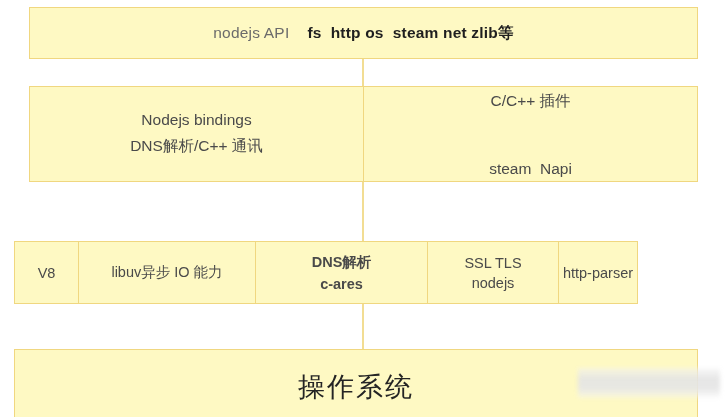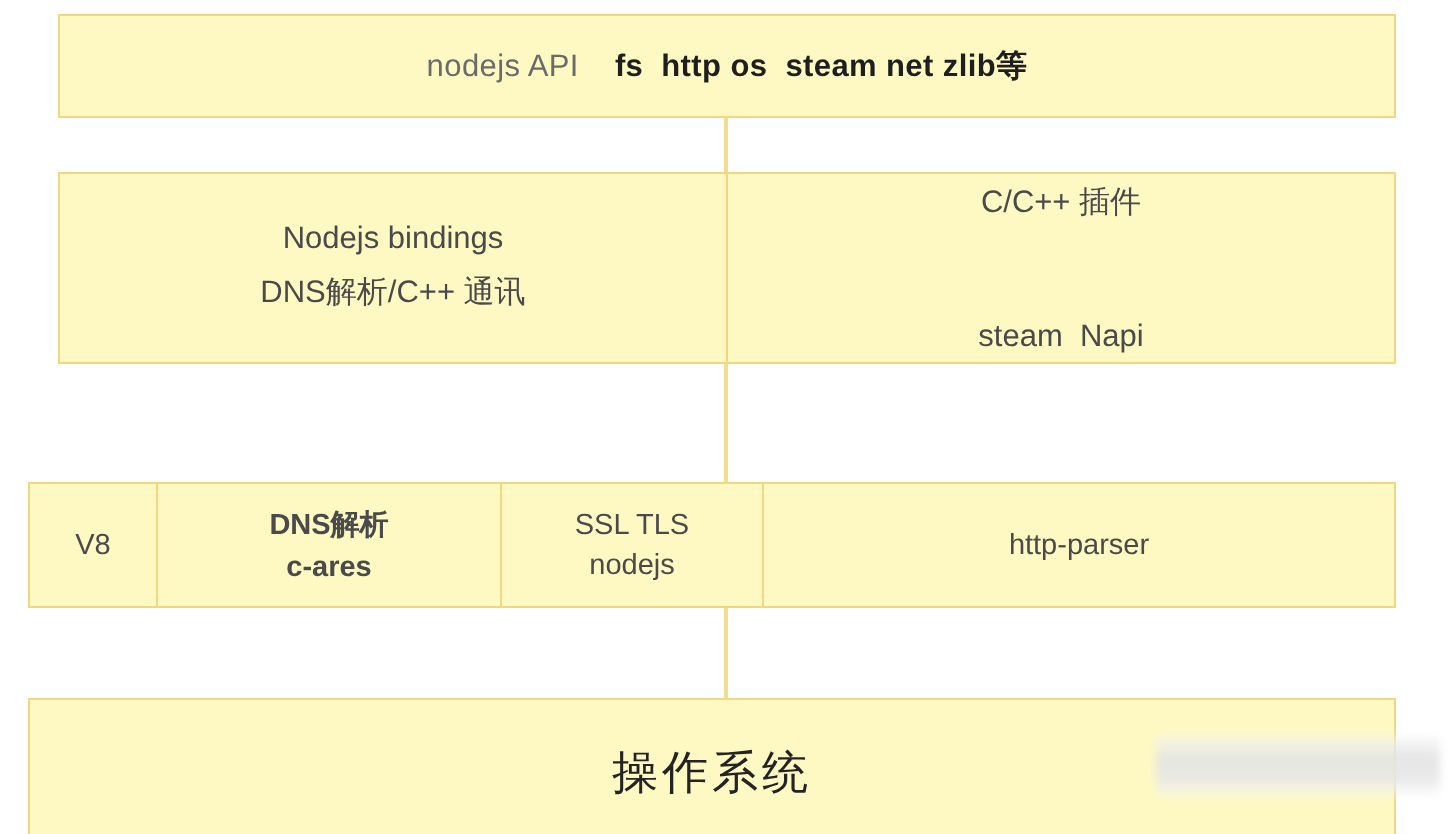--- a/index.html
+++ b/index.html
@@ -83,21 +83,21 @@
   .row-bindings .line {
     font-size: 15.5px;
     color: #4a4a4a;
     white-space: pre;
   }
 
   
   .row-components {
     left: 14px;
     top: 241px;
-    width: 684px;
+    width: 624px;
     height: 63px;
   }
   .row-components .cell {
     display: flex;
     flex-direction: column;
     align-items: center;
     justify-content: center;
     gap: 4px;
     box-sizing: border-box;
   }
@@ -119,21 +119,21 @@
   .row-os {
     left: 14px;
     top: 349px;
     width: 684px;
     height: 74px;
     align-items: center;
     justify-content: center;
     border-bottom: none;
   }
   .os-label {
-    font-size: 23px;
+    font-size: 27px;
     color: #242424;
     letter-spacing: 2px;
   }
 
   
   .watermark {
     position: absolute;
     left: 578px;
     top: 368px;
     width: 142px;
@@ -168,20 +168,23 @@
     <div class="cell">
       <div class="line">C/C++ 插件</div>
       <div class="line">steam  Napi</div>
     </div>
   </div>
 
   <div class="band row-components">
     <div class="cell w-v8">
       <div class="line">V8</div>
     </div>
+    <div class="cell w-libuv">
+      <div class="line">libuv异步 IO 能力</div>
+    </div>
     <div class="cell w-dns">
       <div class="line">DNS解析</div>
       <div class="line">c-ares</div>
     </div>
     <div class="cell w-ssl">
       <div class="line">SSL TLS</div>
       <div class="line">nodejs</div>
     </div>
     <div class="cell w-http">
       <div class="line">http-parser</div>

